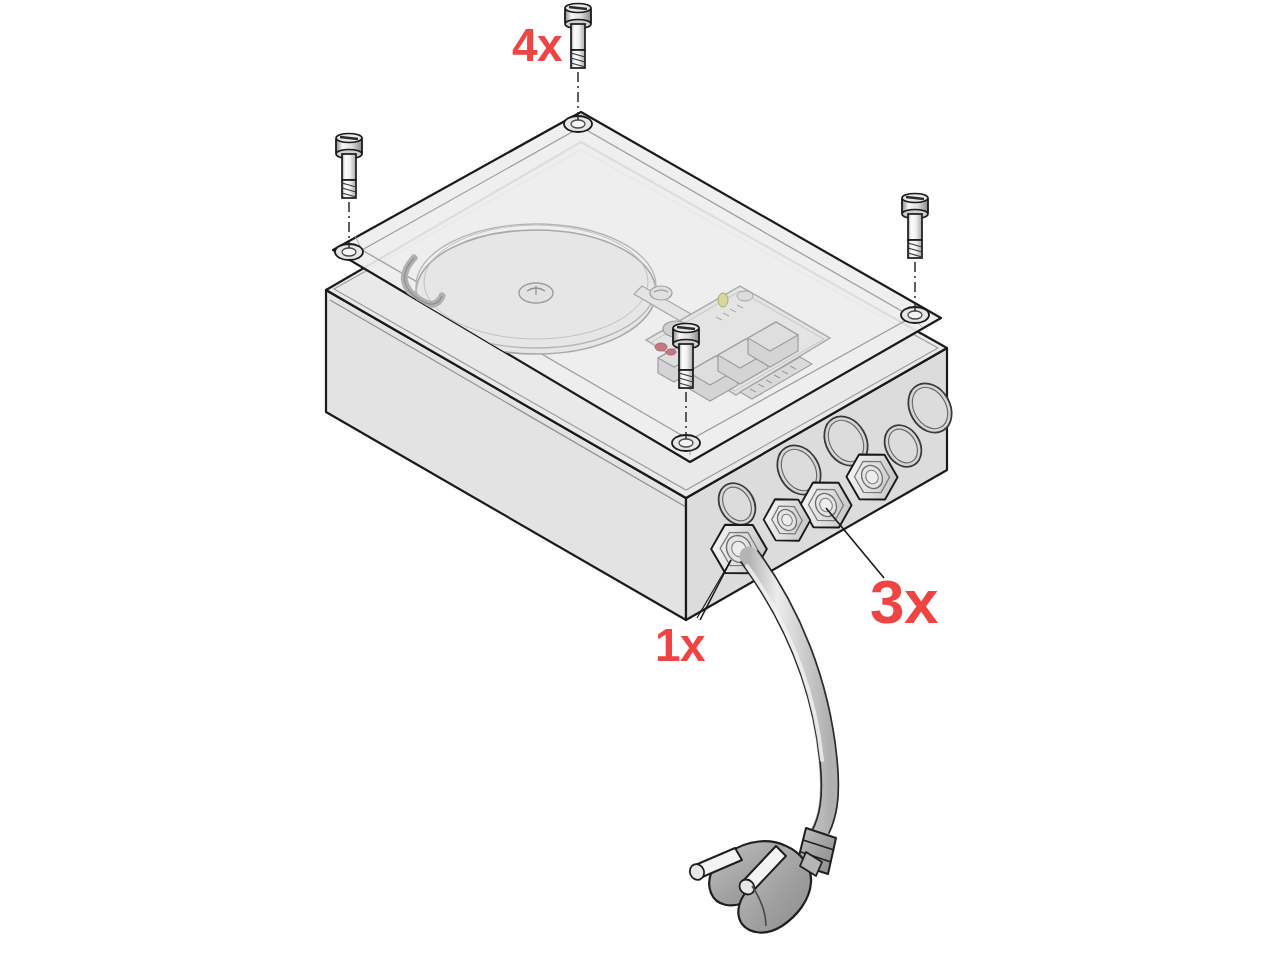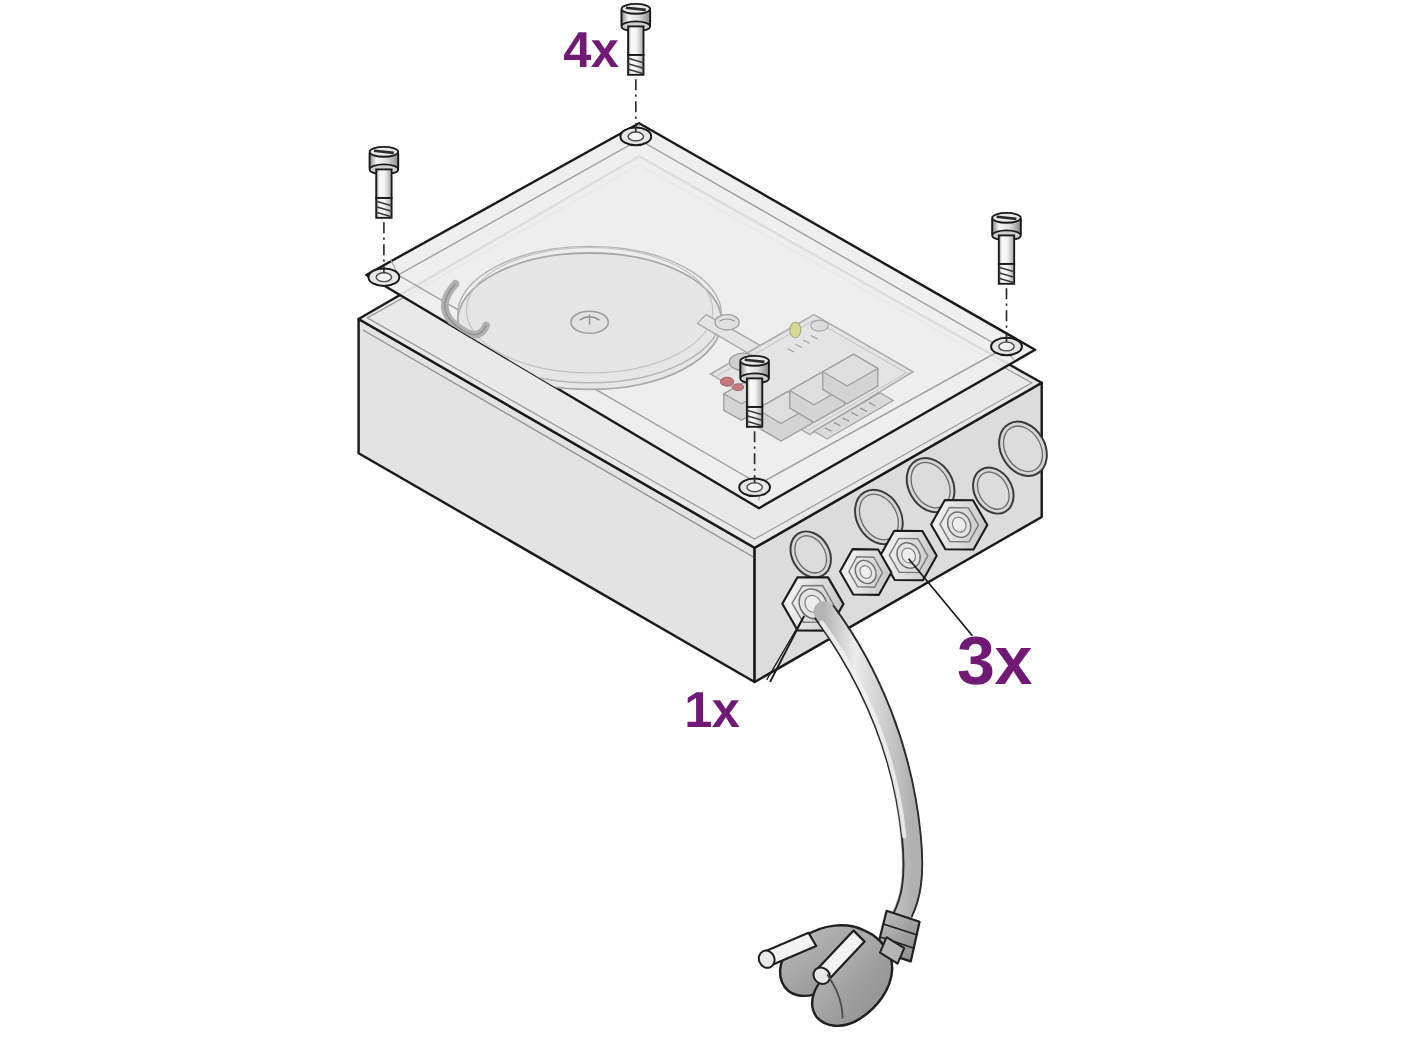--- a/index.html
+++ b/index.html
@@ -24,28 +24,28 @@
     position: absolute;
     left: 0;
     top: 0;
     width: 1280px;
     height: 960px;
   }
   .qty-label {
     position: absolute;
     font-family: "Liberation Sans", sans-serif;
     font-weight: bold;
-    color: #701a75;
+    color: #ef4444;
     letter-spacing: -0.5px;
     white-space: nowrap;
     user-select: none;
   }
   #label-4x { left: 512px; top: 18px;  font-size: 46px; }
   #label-3x { left: 870px; top: 566px; font-size: 62px; }
-  #label-1x { left: 622px; top: 618px; font-size: 46px; }
+  #label-1x { left: 655px; top: 618px; font-size: 46px; }
 </style>
 </head>
 <body>
 
 <div id="stage">
 
   <svg id="art" viewBox="0 0 1280 960" xmlns="http://www.w3.org/2000/svg">
 
     <defs>
       <linearGradient id="gScrewShank" x1="0" y1="0" x2="1" y2="0">

